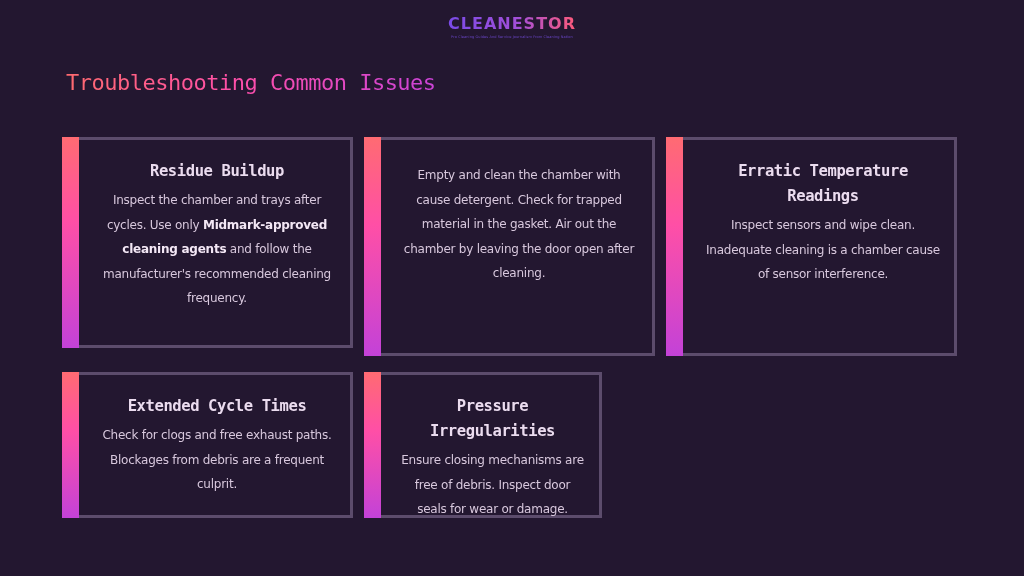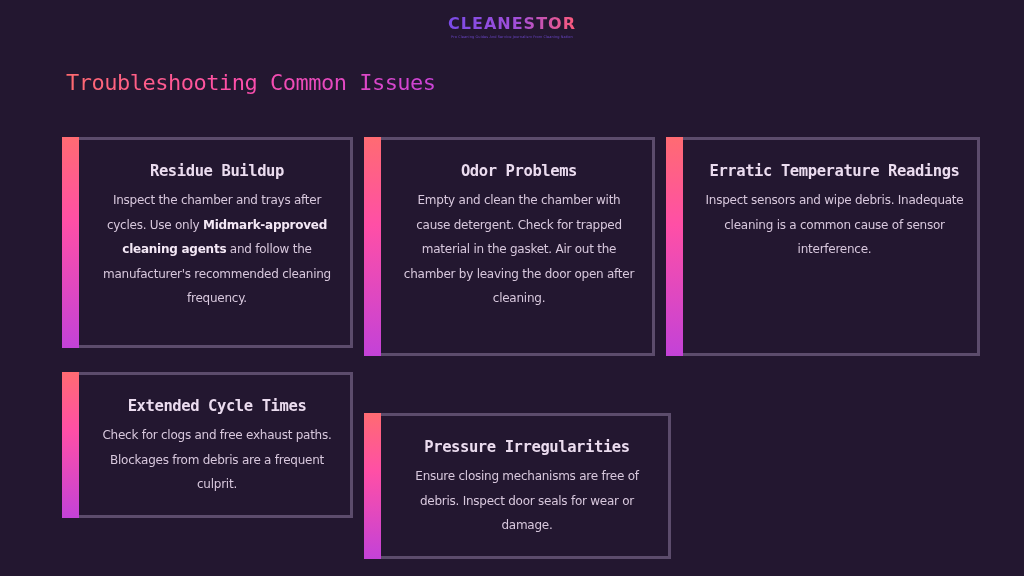--- a/index.html
+++ b/index.html
@@ -104,43 +104,42 @@
   <div class="card-content">
     <div class="card-title">Residue Buildup</div>
     <div class="card-body"><span>Inspect the chamber and trays after cycles. Use only </span><b>Midmark-approved cleaning agents</b><span> and follow the manufacturer's recommended cleaning frequency.</span></div>
   </div>
 </div>
 
 <div class="card" style="left:364px; top:137px; width:291px; height:219px;">
   <div class="card-border"></div>
   <div class="card-bar"></div>
   <div class="card-content">
-    <div class="card-title">Odor Problems</div>
     <div class="card-body">Empty and clean the chamber with cause detergent. Check for trapped material in the gasket. Air out the chamber by leaving the door open after cleaning.</div>
   </div>
 </div>
 
-<div class="card" style="left:666px; top:137px; width:314px; height:219px;">
+<div class="card" style="left:666px; top:137px; width:291px; height:219px;">
   <div class="card-border"></div>
   <div class="card-bar"></div>
   <div class="card-content" style="right:14px;">
     <div class="card-title">Erratic Temperature Readings</div>
-    <div class="card-body">Inspect sensors and wipe debris. Inadequate cleaning is a common cause of sensor interference.</div>
+    <div class="card-body">Inspect sensors and wipe clean. Inadequate cleaning is a chamber cause of sensor interference.</div>
   </div>
 </div>
 
 <div class="card" style="left:62px; top:372px; width:291px; height:146px;padding-left:7px;">
   <div class="card-border"></div>
   <div class="card-bar"></div>
   <div class="card-content">
     <div class="card-title">Extended Cycle Times</div>
     <div class="card-body">Check for clogs and free exhaust paths. Blockages from debris are a frequent culprit.</div>
   </div>
 </div>
 
-<div class="card" style="left:364px; top:372px; width:307px; height:146px;margin-top:41px;">
+<div class="card" style="left:364px; top:372px; width:238px; height:146px;">
   <div class="card-border"></div>
   <div class="card-bar"></div>
   <div class="card-content">
     <div class="card-title">Pressure Irregularities</div>
     <div class="card-body">Ensure closing mechanisms are free of debris. Inspect door seals for wear or damage.</div>
   </div>
 </div>
 
 </body></html>

